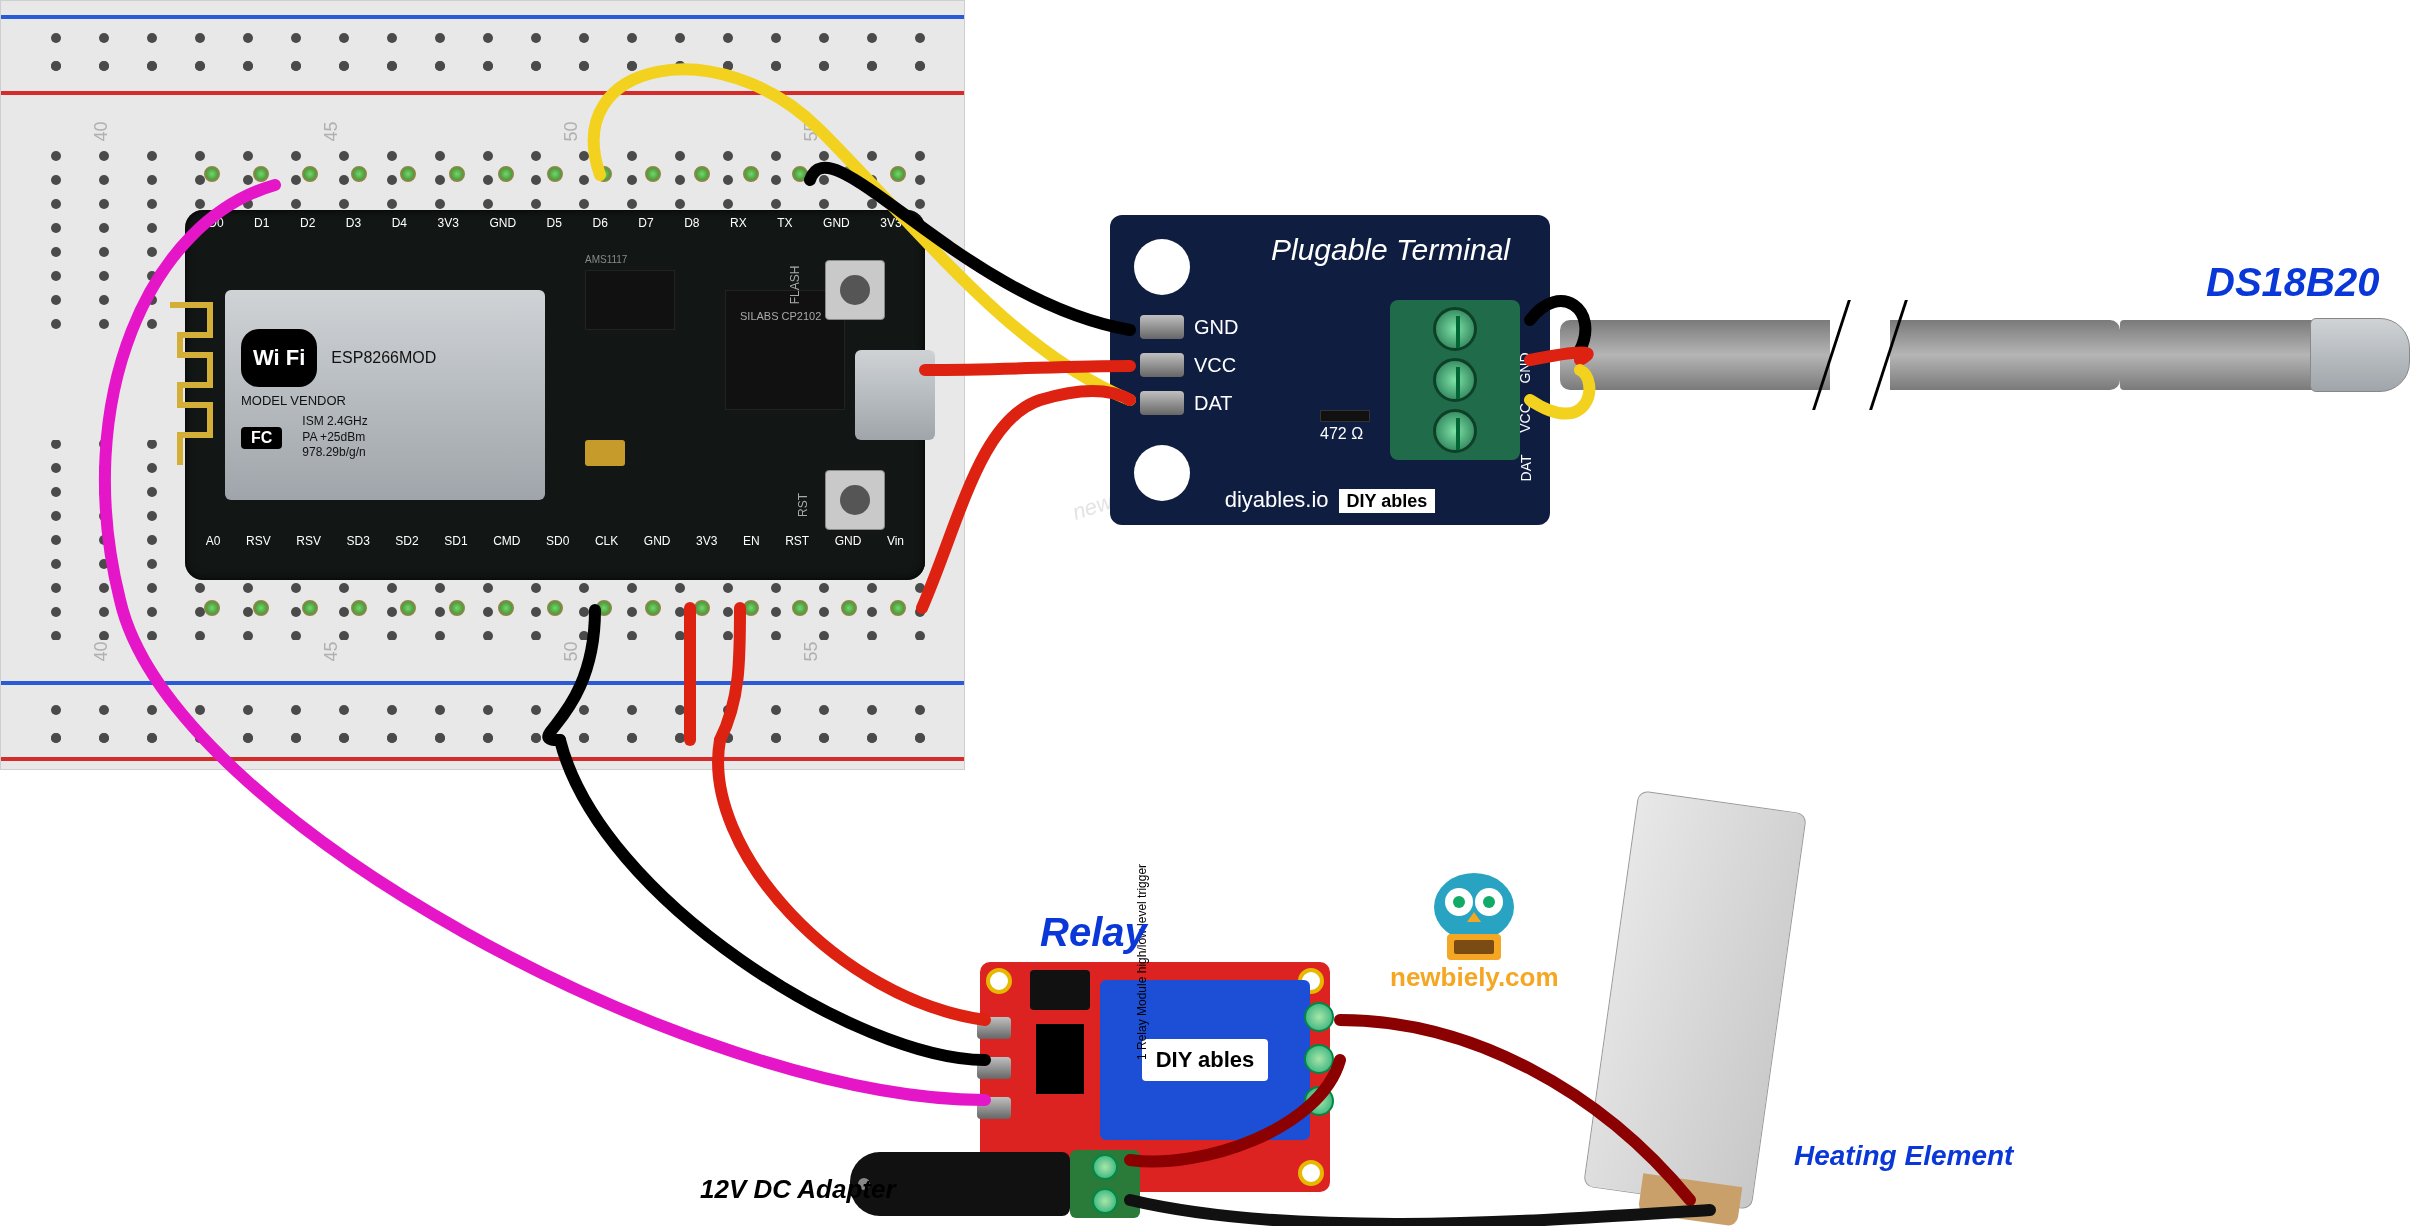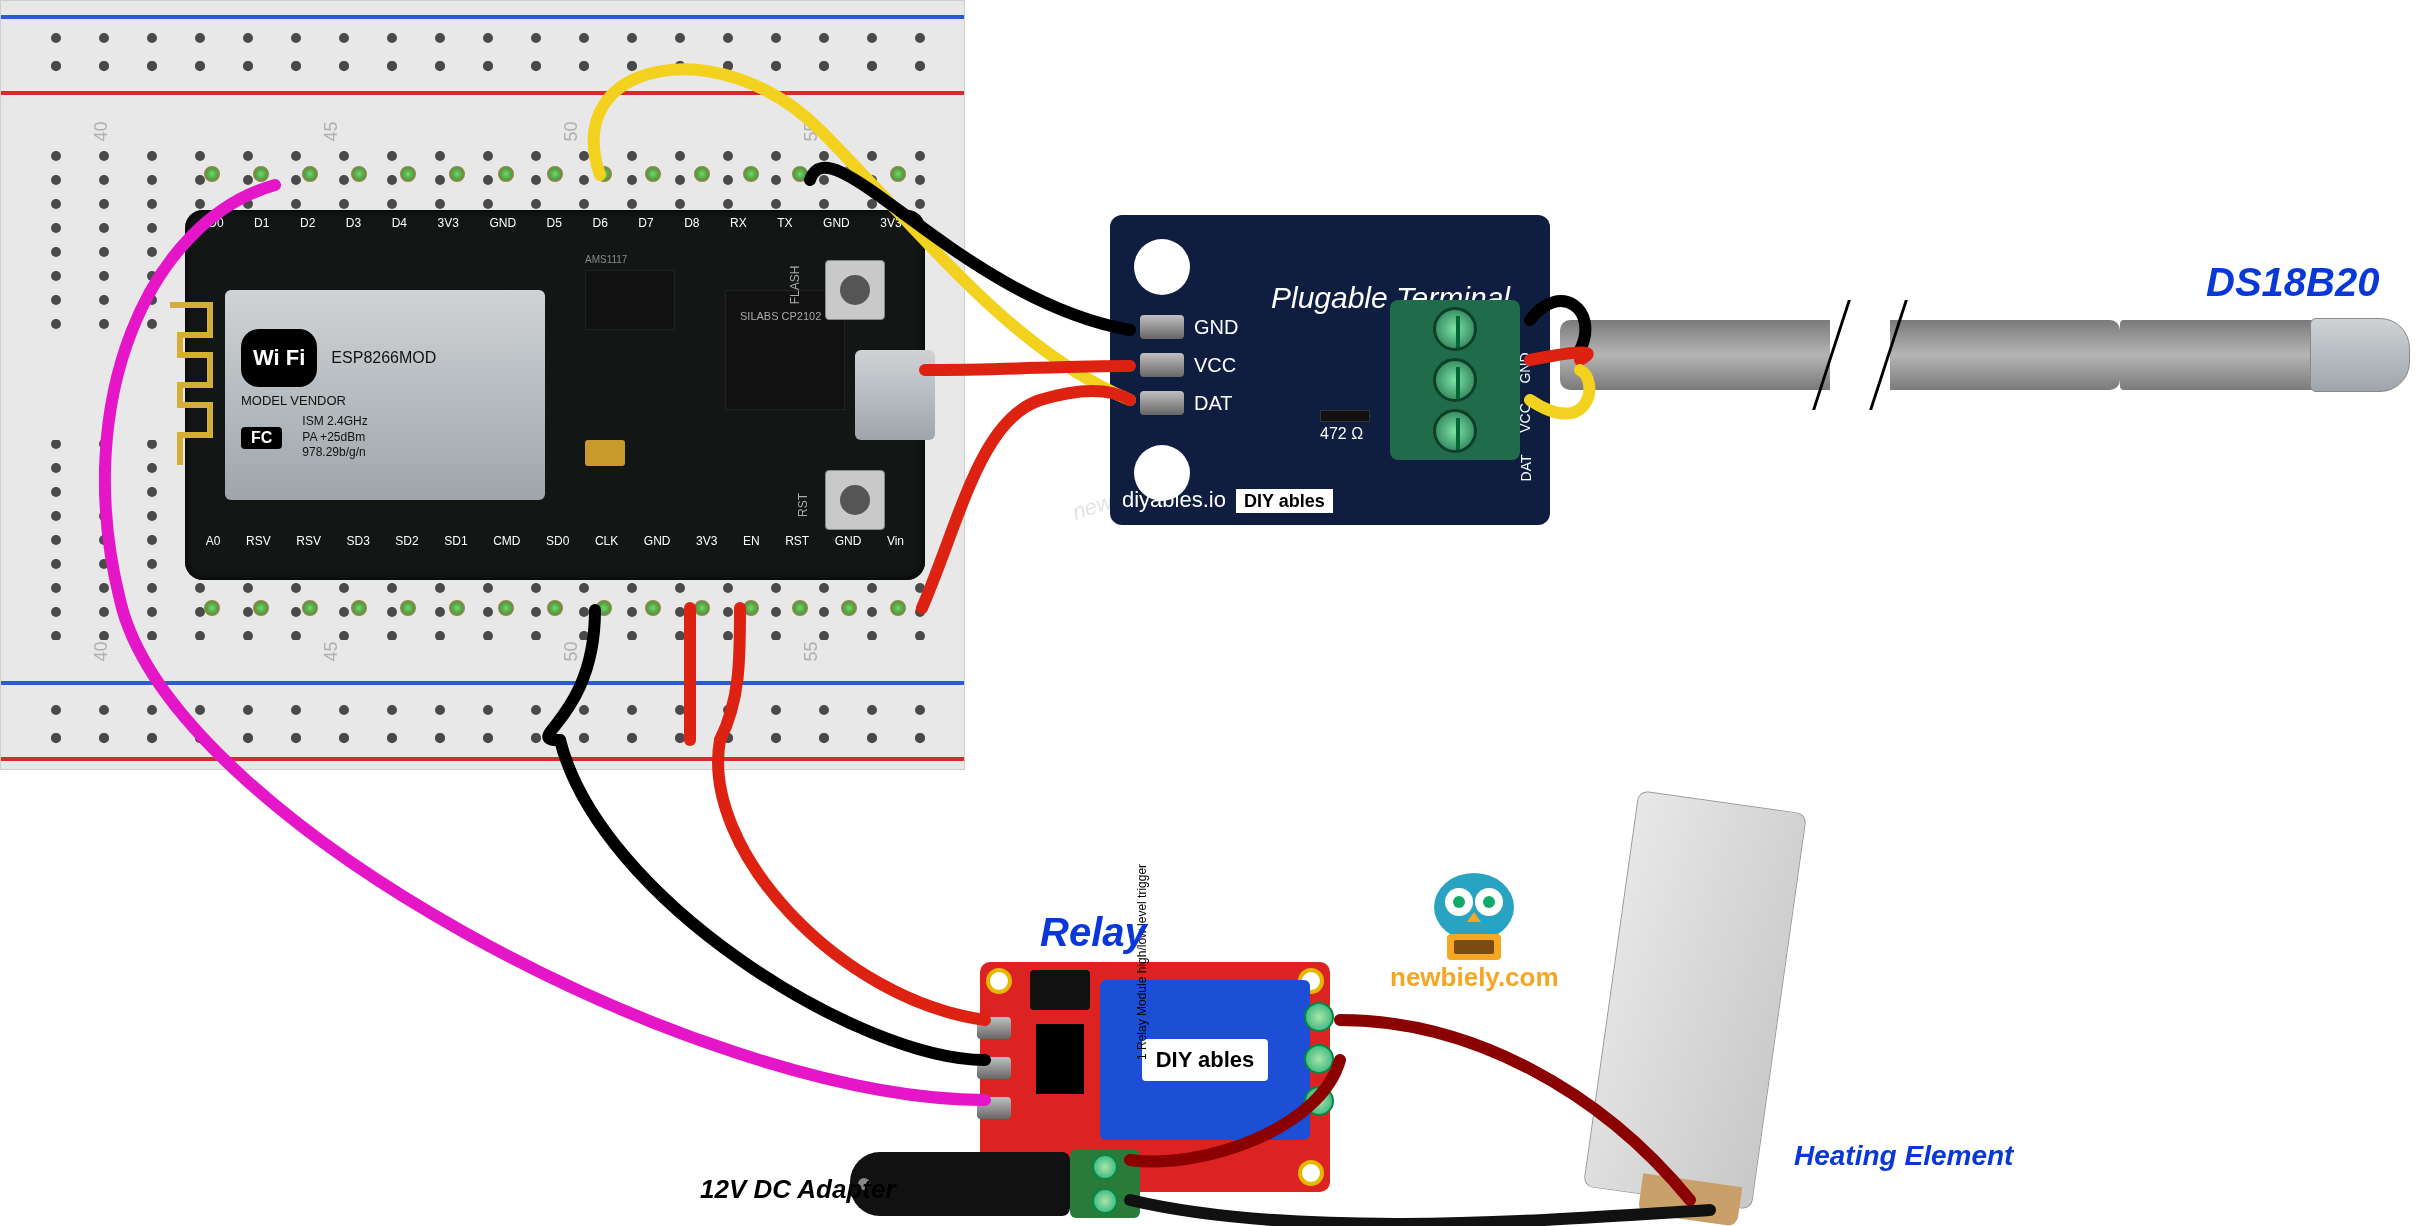--- a/index.html
+++ b/index.html
@@ -105,26 +105,26 @@
     left: 1110px; top: 215px;
     width: 440px; height: 310px;
     background: #0e1d40;
     border-radius: 12px;
   }
   .term-hole { position:absolute; width:56px; height:56px; background:#fff; border-radius:50%; }
   .term-pins { position:absolute; left: 30px; top: 100px; display:flex; flex-direction:column; gap: 14px;}
   .term-pin { display:flex; align-items:center; gap:10px;}
   .term-pad { width:44px; height:24px; background:linear-gradient(#c0c0c0,#666); border-radius:4px;}
   .term-text { color:#fff; font-size:20px; }
-  .term-title { position:absolute; right:40px; top:18px; color:#fff; font-style:italic; font-size:30px;margin-top:48px;}
+  .term-title { position:absolute; right:40px; top:18px; color:#fff; font-style:italic; font-size:30px;}
   .term-screws { position:absolute; right: 30px; top: 85px; width: 130px; height: 160px; background:#206b4a; border-radius:8px; display:flex; flex-direction:column; justify-content:space-around; align-items:center; padding:4px;}
   .screw { width:44px; height:44px; background:radial-gradient(#7fe3a7,#1d6e4a); border-radius:50%; border:3px solid #0e4028; position:relative;}
   .screw::after{content:'';position:absolute;left:20px;top:6px;width:4px;height:32px;background:#063;}
   .screw-label { position:absolute; color:#fff; font-size:14px; transform: rotate(-90deg);}
-  .term-brand { position:absolute; bottom:12px; left:12px; right:0; text-align:left; color:#fff; font-size:22px;}
+  .term-brand { position:absolute; bottom:12px; left:0; right:0; text-align:center; color:#fff; font-size:22px;}
   .term-brand .logo{ background:#fff;color:#000;padding:2px 8px;font-weight:700;margin-left:10px;font-size:18px;}
 
   
   .probe-cable { position:absolute; left:1560px; top:320px; width:560px; height:70px; background:linear-gradient(#7a7a7a,#b5b5b5,#7a7a7a); border-radius: 10px;}
   .cable-break { position:absolute; left: 1830px; top: 300px; width: 60px; height: 110px; background:#fff; display:flex; justify-content:space-between;}
   .cable-break div{width:3px;background:#000;transform:skewX(-18deg);}
   .probe-cable2 { position:absolute; left:2120px; top:320px; width:200px; height:70px; background:linear-gradient(#7a7a7a,#b5b5b5,#7a7a7a); border-radius:4px;}
   .probe-tip { position:absolute; left:2310px; top:318px; width:100px; height:74px; background:linear-gradient(#cfd3d6,#9fa5aa); border-radius: 6px 30px 30px 6px; border:1px solid #888;}
 
   

